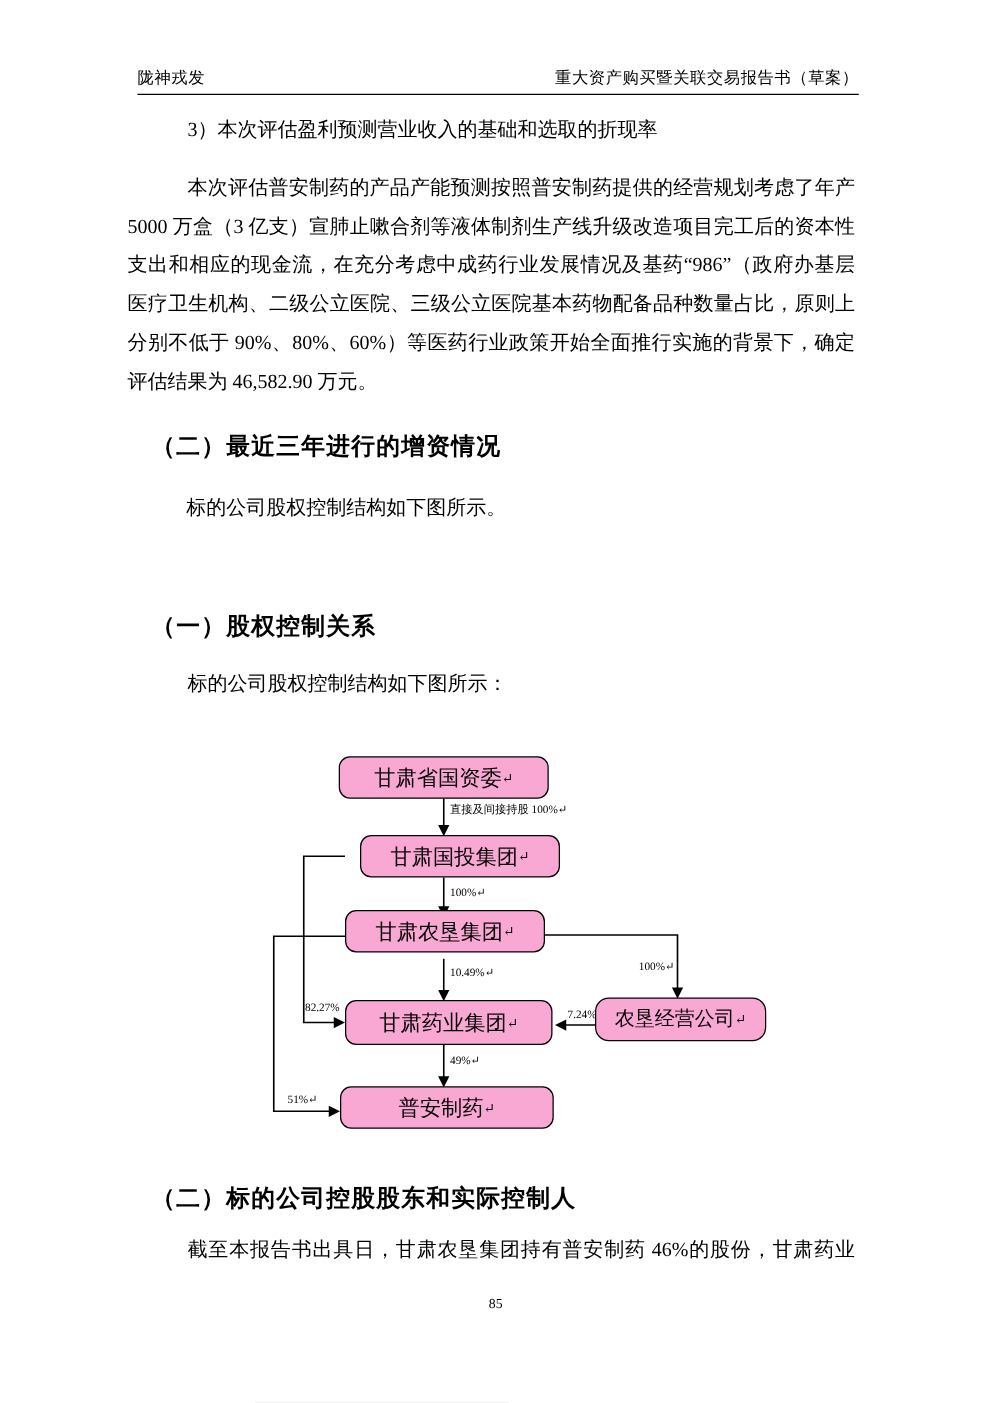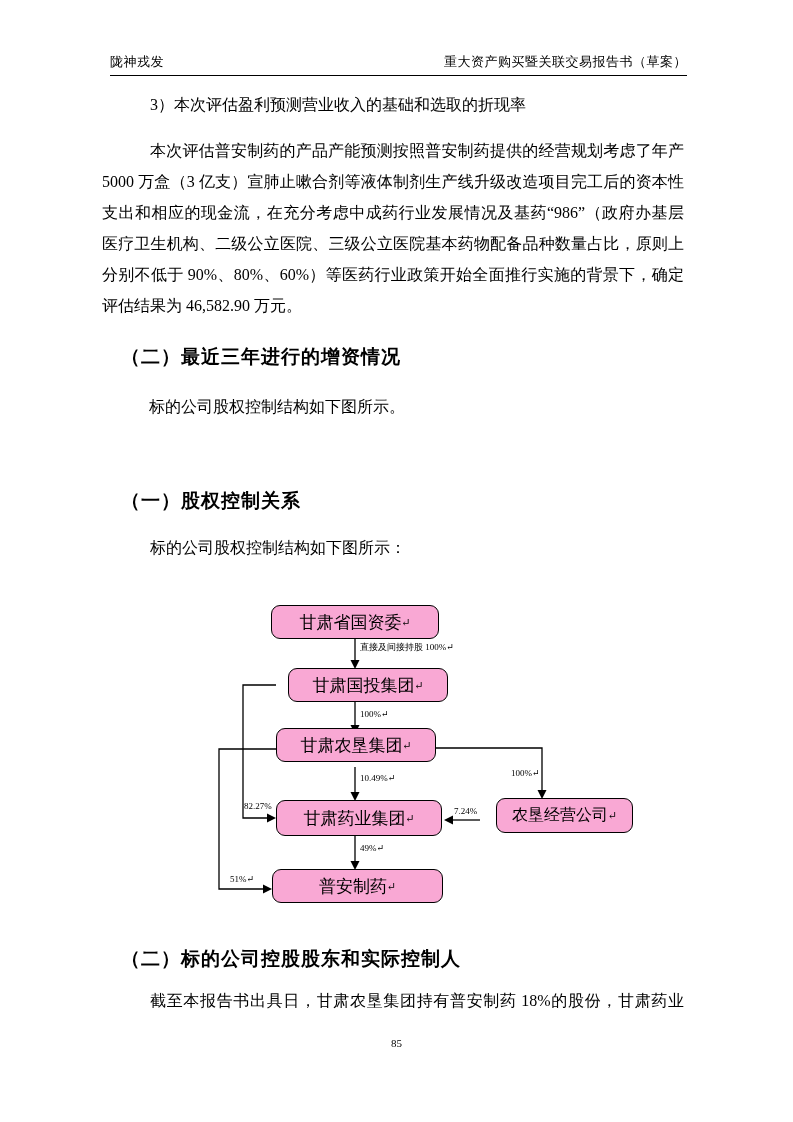--- a/index.html
+++ b/index.html
@@ -95,24 +95,24 @@
         <span class="ret">↵</span>
       </div>
     <div class="node" style="left:276px;top:210px;width:166px;height:36px;">
         <span>甘肃药业集团</span>
         <span class="ret">↵</span>
       </div>
     <div class="node" style="left:272px;top:279px;width:171px;height:34px;">
         <span>普安制药</span>
         <span class="ret">↵</span>
       </div>
-    <div class="node" style="left:496px;top:208px;width:137px;height:35px;font-size:16px;">
+    <div class="node" style="left:476px;top:208px;width:137px;height:35px;font-size:16px;border-radius:11px;">
         <span>农垦经营公司</span>
         <span class="ret">↵</span>
       </div>
   </div>
 
   <div class="abs h2" style="left:121px;top:946px;">（二）标的公司控股股东和实际控制人</div>
-  <div class="abs body-text just just-last indent" style="left:102px;top:985px;width:582px;">截至本报告书出具日，甘肃农垦集团持有普安制药 18%的股份，甘肃药业</div>
+  <div class="abs body-text just just-last indent" style="left:102px;top:985px;width:582px;">截至本报告书出具日，甘肃农垦集团持有普安制药 46%的股份，甘肃药业</div>
 
   <div class="abs pagenum" style="left:0;top:1037px;">85</div>
 
 </div>
 
 </body></html>

